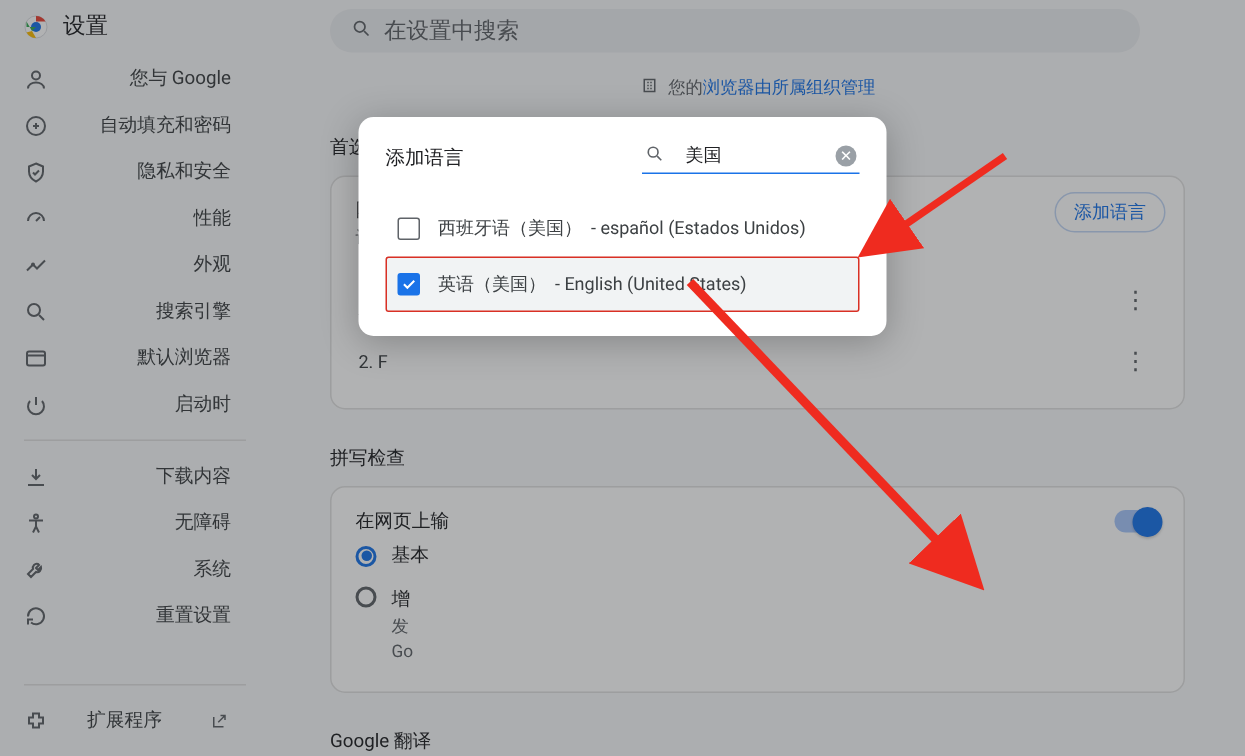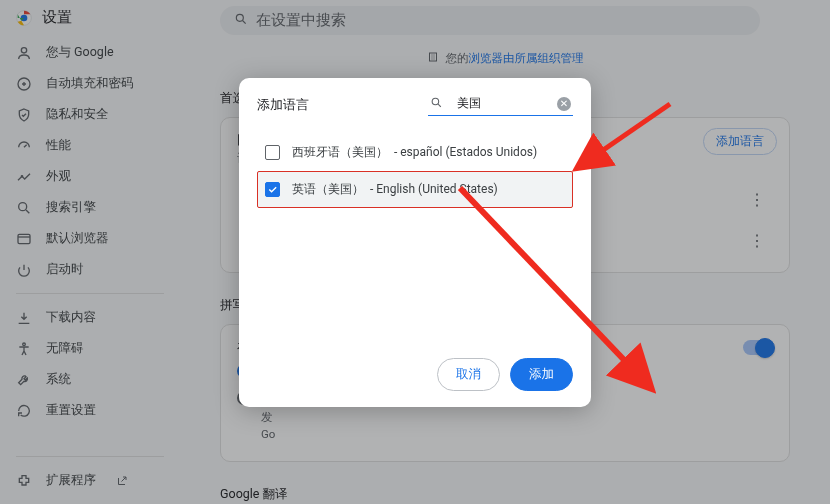--- a/index.html
+++ b/index.html
@@ -48,20 +48,21 @@
   .sidebar-item {
     display: flex;
     align-items: center;
     gap: 14px;
     padding: 7px 16px;
     font-size: 12.5px;
     color: #3c4043;
     border-radius: 0 16px 16px 0;
     margin-right: 10px;
     cursor: pointer;
+    justify-content: space-between;
   }
   .sidebar-item.active {
     background: linear-gradient(90deg, #e8f0fe 0%, #e8f0fe 80%, rgba(232,240,254,0.3) 100%);
     color: #1967d2;
   }
   .sidebar-item .icon {
     width: 16px; height: 16px;
     color: #5f6368;
     display: inline-flex;
     align-items: center;
@@ -542,24 +543,20 @@
         <span><span>西班牙语（美国）</span>&nbsp;&nbsp;- <span>español (Estados Unidos)</span></span>
       </div>
       <div class="lang-row selected">
         <span class="checkbox checked">
             <svg width="11" height="11" viewBox="0 0 24 24" fill="none" stroke="#fff" stroke-width="3">
               <path d="M5 12l5 5L20 7"></path>
             </svg>
           </span>
         <span><span>英语（美国）</span>&nbsp;&nbsp;- <span>English (United States)</span></span>
       </div>
-    </div>
-    <div class="dialog-footer">
-      <button class="btn btn-outline">取消</button>
-      <button class="btn btn-primary">添加</button>
     </div>
   </div>
 </div>
 
 <svg class="arrow" style="left:565px;top:96px" width="120" height="90">
   <defs>
       <marker id="ah1" markerWidth="8" markerHeight="8" refX="6" refY="4" orient="auto">
         <path d="M0 0L8 4L0 8z" fill="#ef2b1f"></path>
       </marker>
     </defs>

